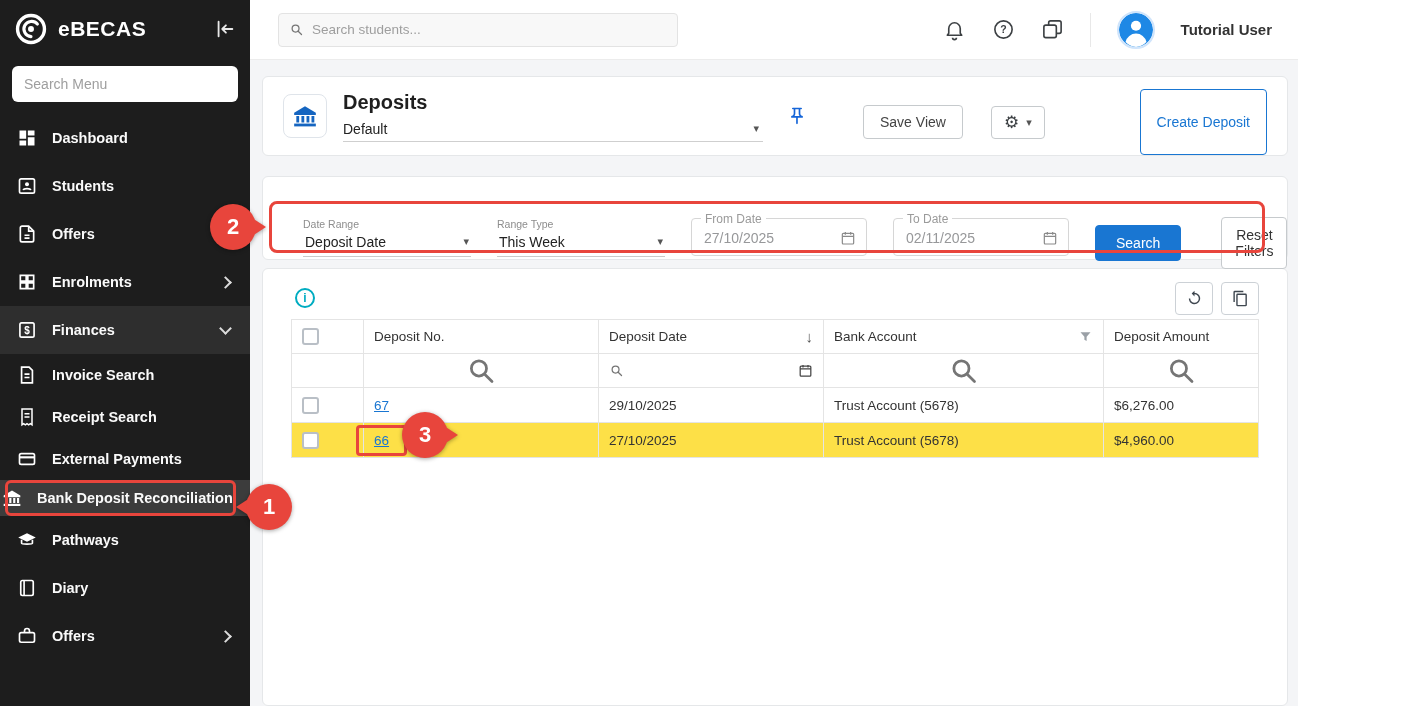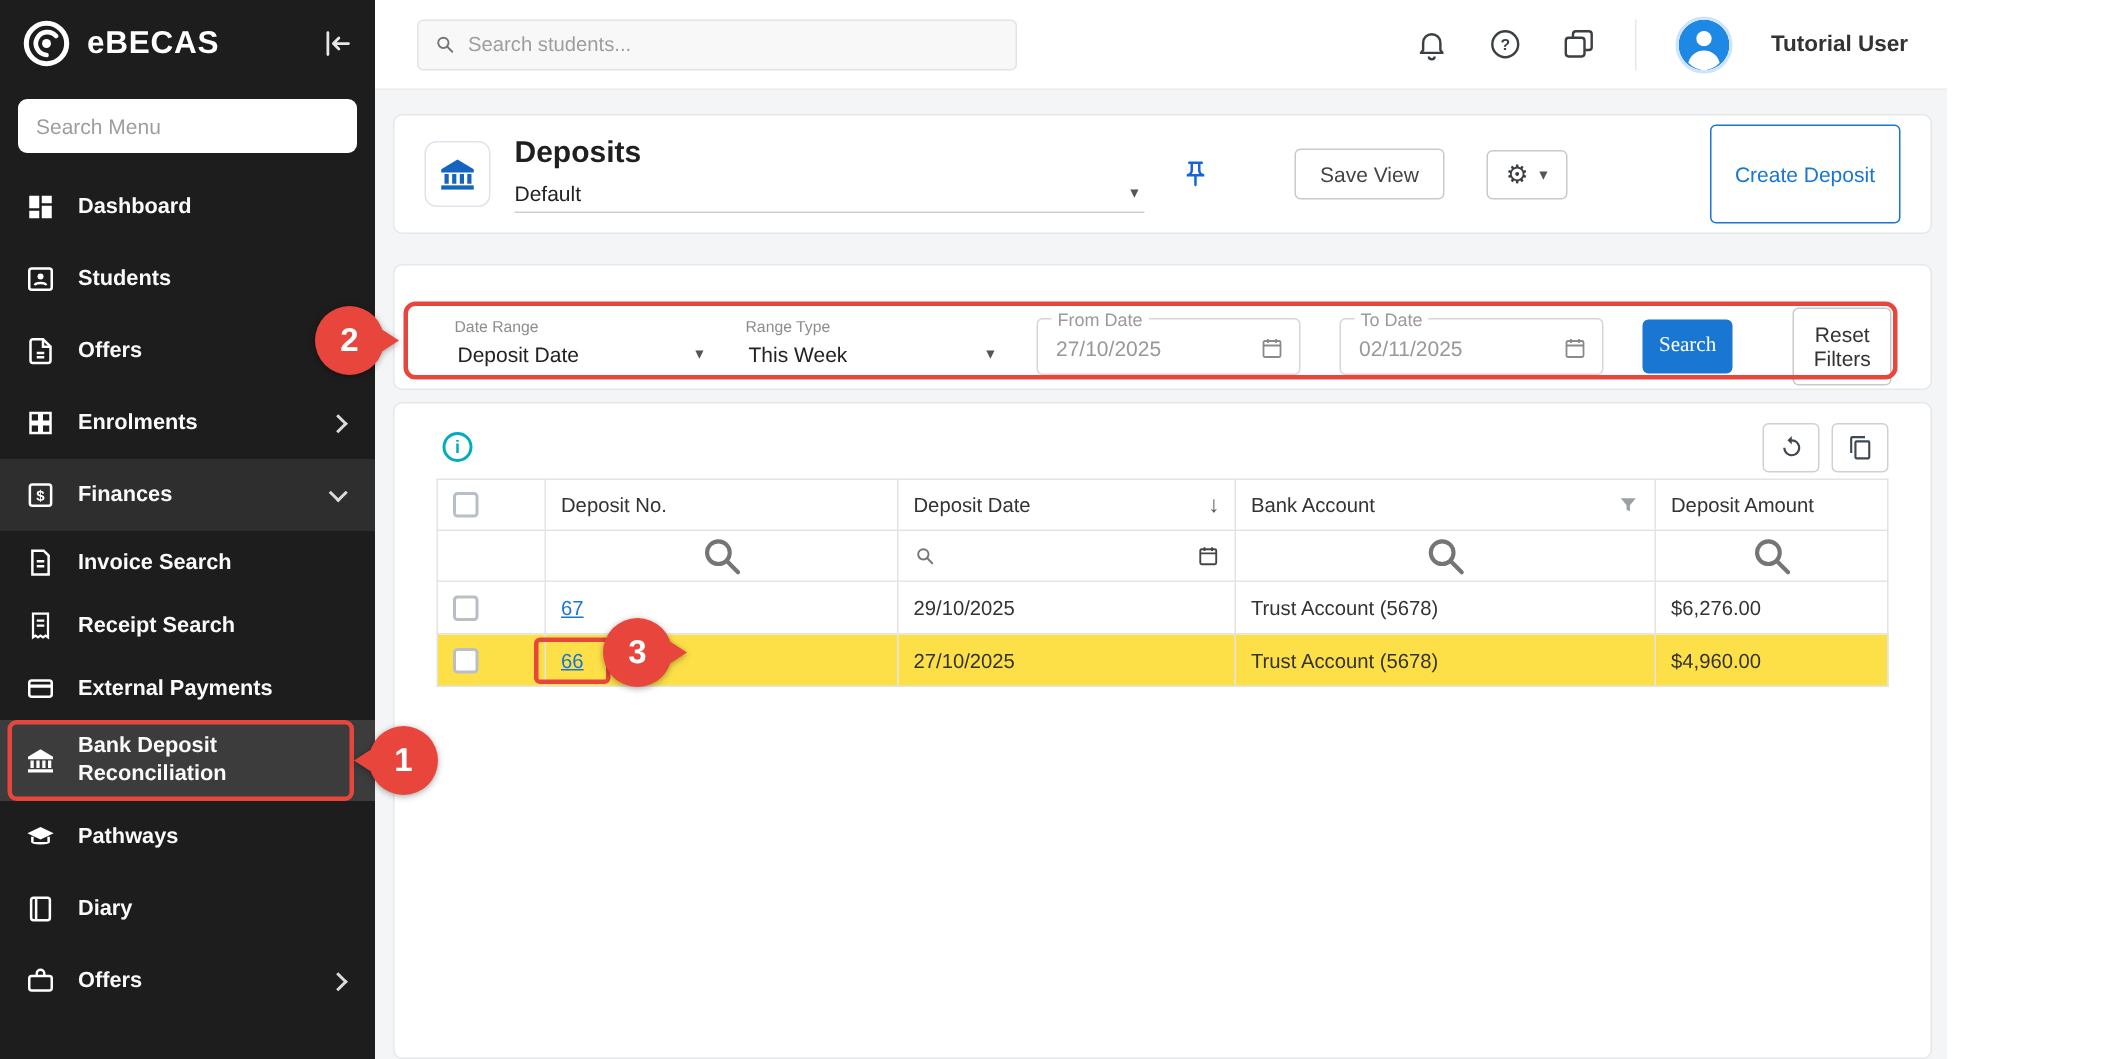--- a/index.html
+++ b/index.html
@@ -14,21 +14,21 @@
   .sidebar{width:250px; flex:none; background:var(--sb-bg); color:#fff; display:flex; flex-direction:column; overflow:hidden;}
   .sb-header{height:58px; flex:none; display:flex; align-items:center; gap:10px; padding:0 14px;}
   .logo-ic{width:34px;height:34px;color:#fff;flex:none;}
   .logo-text{font-size:21px; font-weight:bold; letter-spacing:.5px;}
   .collapse-btn{margin-left:auto; width:22px; height:22px; color:#e8e8e8; cursor:pointer;}
   .sb-search{margin:8px 12px 12px; height:36px; border:none; border-radius:6px; padding:0 12px; font-size:14px; font-family:inherit; background:#fff; color:#222;}
   .sb-search::placeholder{color:#9e9e9e;}
   .sb-nav{flex:1; overflow:hidden;}
   .sb-item{display:flex; align-items:center; gap:14px; padding:14px 16px; font-size:14.5px; font-weight:600; color:#fafafa; cursor:pointer; position:relative; line-height:20px;}
   .sb-item.sub{padding:11px 16px;}
-  .sb-item.sub.two-line{padding:8px 16px; line-height:19px;}
+  .sb-item.sub.two-line{padding:8px 1px; line-height:19px;}
   .sb-item.parent-open{background:#2e2e2e;}
   .sb-item.selected{background:#3c3c3c;}
   .sb-ic{width:22px; height:20px; display:flex; align-items:center; justify-content:center; color:#fff; flex:none;}
   .sb-label{flex:1;}
   .chev{width:9px; height:9px; border-right:2px solid #dcdcdc; border-bottom:2px solid #dcdcdc; flex:none; margin-right:4px;}
   .chev.right{transform:rotate(-45deg);}
   .chev.down{transform:rotate(45deg); margin-top:-4px;}
 
   
   .main{flex:1; display:flex; flex-direction:column; overflow:hidden;}
@@ -47,38 +47,38 @@
 
   
   .head-card{height:80px; flex:none; display:flex; align-items:center; gap:16px; padding:12px 20px;}
   .bank-tile{width:44px; height:44px; border:1px solid #dfe4ea; border-radius:8px; display:flex; align-items:center; justify-content:center; color:#1565c0; flex:none;}
   .bank-tile .ic{width:26px; height:26px;}
   .ts-col{display:flex; flex-direction:column; gap:7px;}
   .card-title{font-size:20px; font-weight:bold; color:#1f1f1f;}
   .view-select{width:420px; display:flex; align-items:center; justify-content:space-between; border-bottom:1px solid #cfcfcf; padding:0 4px 4px 0; font-size:14px; color:#222; cursor:pointer;}
   .caret{font-size:11px; color:#555;}
   .pin-ic{width:20px; height:20px; color:#1565d8; cursor:pointer; margin-left:8px; align-self:center;}
-  .btn{font-family:inherit; font-size:14px; border-radius:4px; cursor:pointer; background:#fff;}
+  .btn{font-family:inherit; font-size:14px; border-radius:4px; cursor:pointer; background:#fff;margin-top:12px;}
   .btn.outline{border:1px solid #c6cacd; color:#444; padding:8px 16px;}
   .btn.gear{display:flex; align-items:center; gap:7px; padding:7px 12px; margin-left:12px;}
   .gear-glyph{font-size:17px; color:#3c4043; line-height:1;}
   .btn.save-view{margin-left:40px;}
   .btn.blue-outline{border:1px solid var(--accent); color:var(--accent); padding:24px 16px; margin-left:auto;}
 
   
   .filters-card{margin-top:20px; height:84px; flex:none; position:relative;}
   .filter-row{display:flex; align-items:center; gap:26px; margin:28px 30px 10px 40px;}
   .fld{display:flex; flex-direction:column; cursor:pointer;}
   .fld .lbl{font-size:10.5px; color:#8d8d8d; margin-bottom:2px;}
   .fld .val{display:flex; align-items:center; justify-content:space-between; gap:10px; min-width:168px; font-size:14px; color:#222; border-bottom:1px solid #c9c9c9; padding:2px 2px 6px 2px;}
   .outlined-fld{position:relative; border:1px solid #d6d6d6; border-radius:4px; min-width:176px; padding:11px 10px 9px 12px; display:flex; align-items:center; justify-content:space-between; gap:8px; cursor:pointer;}
   .outlined-fld .lbl{position:absolute; top:-7px; left:9px; background:#fff; padding:0 4px; font-size:12px; color:#9a9a9a;text-align:right;}
   .outlined-fld .dval{font-size:14px; color:#97989a;}
   .cal-ic{width:16px; height:16px; color:#8a8a8a;}
-  .btn.search-btn{background:var(--accent); border:1px solid var(--accent); color:#fff; padding:9px 10px; margin-left:auto;font-family:Liberation Serif, serif;}
+  .btn.search-btn{background:var(--accent); border:1px solid var(--accent); color:#fff; padding:9px 20px; margin-left:auto;}
   .btn.reset-btn{border:1px solid #c6cacd; color:#333; padding:9px 13px; margin-left:14px;}
   .anno-box2{position:absolute; left:6px; right:22px; top:24px; bottom:6px; border:3px solid var(--annotation); border-radius:8px; pointer-events:none;}
 
   
   .table-card{margin-top:8px; flex:1; padding:12px 28px; display:flex; flex-direction:column; overflow:hidden;}
   .util-row{display:flex; align-items:center; height:34px; flex:none;}
   .info-ic{width:20px; height:20px; border:2px solid var(--info); color:var(--info); border-radius:50%; display:flex; align-items:center; justify-content:center; font-size:12px; font-weight:bold; margin-left:4px; cursor:pointer;}
   .util-right{margin-left:auto; display:flex; gap:8px;}
   .icon-btn{width:38px; height:33px; border:1px solid #ccd1d6; border-radius:4px; background:#fff; display:flex; align-items:center; justify-content:center; color:#3f4750; cursor:pointer;}
   .icon-btn .ic{width:17px; height:17px;}

